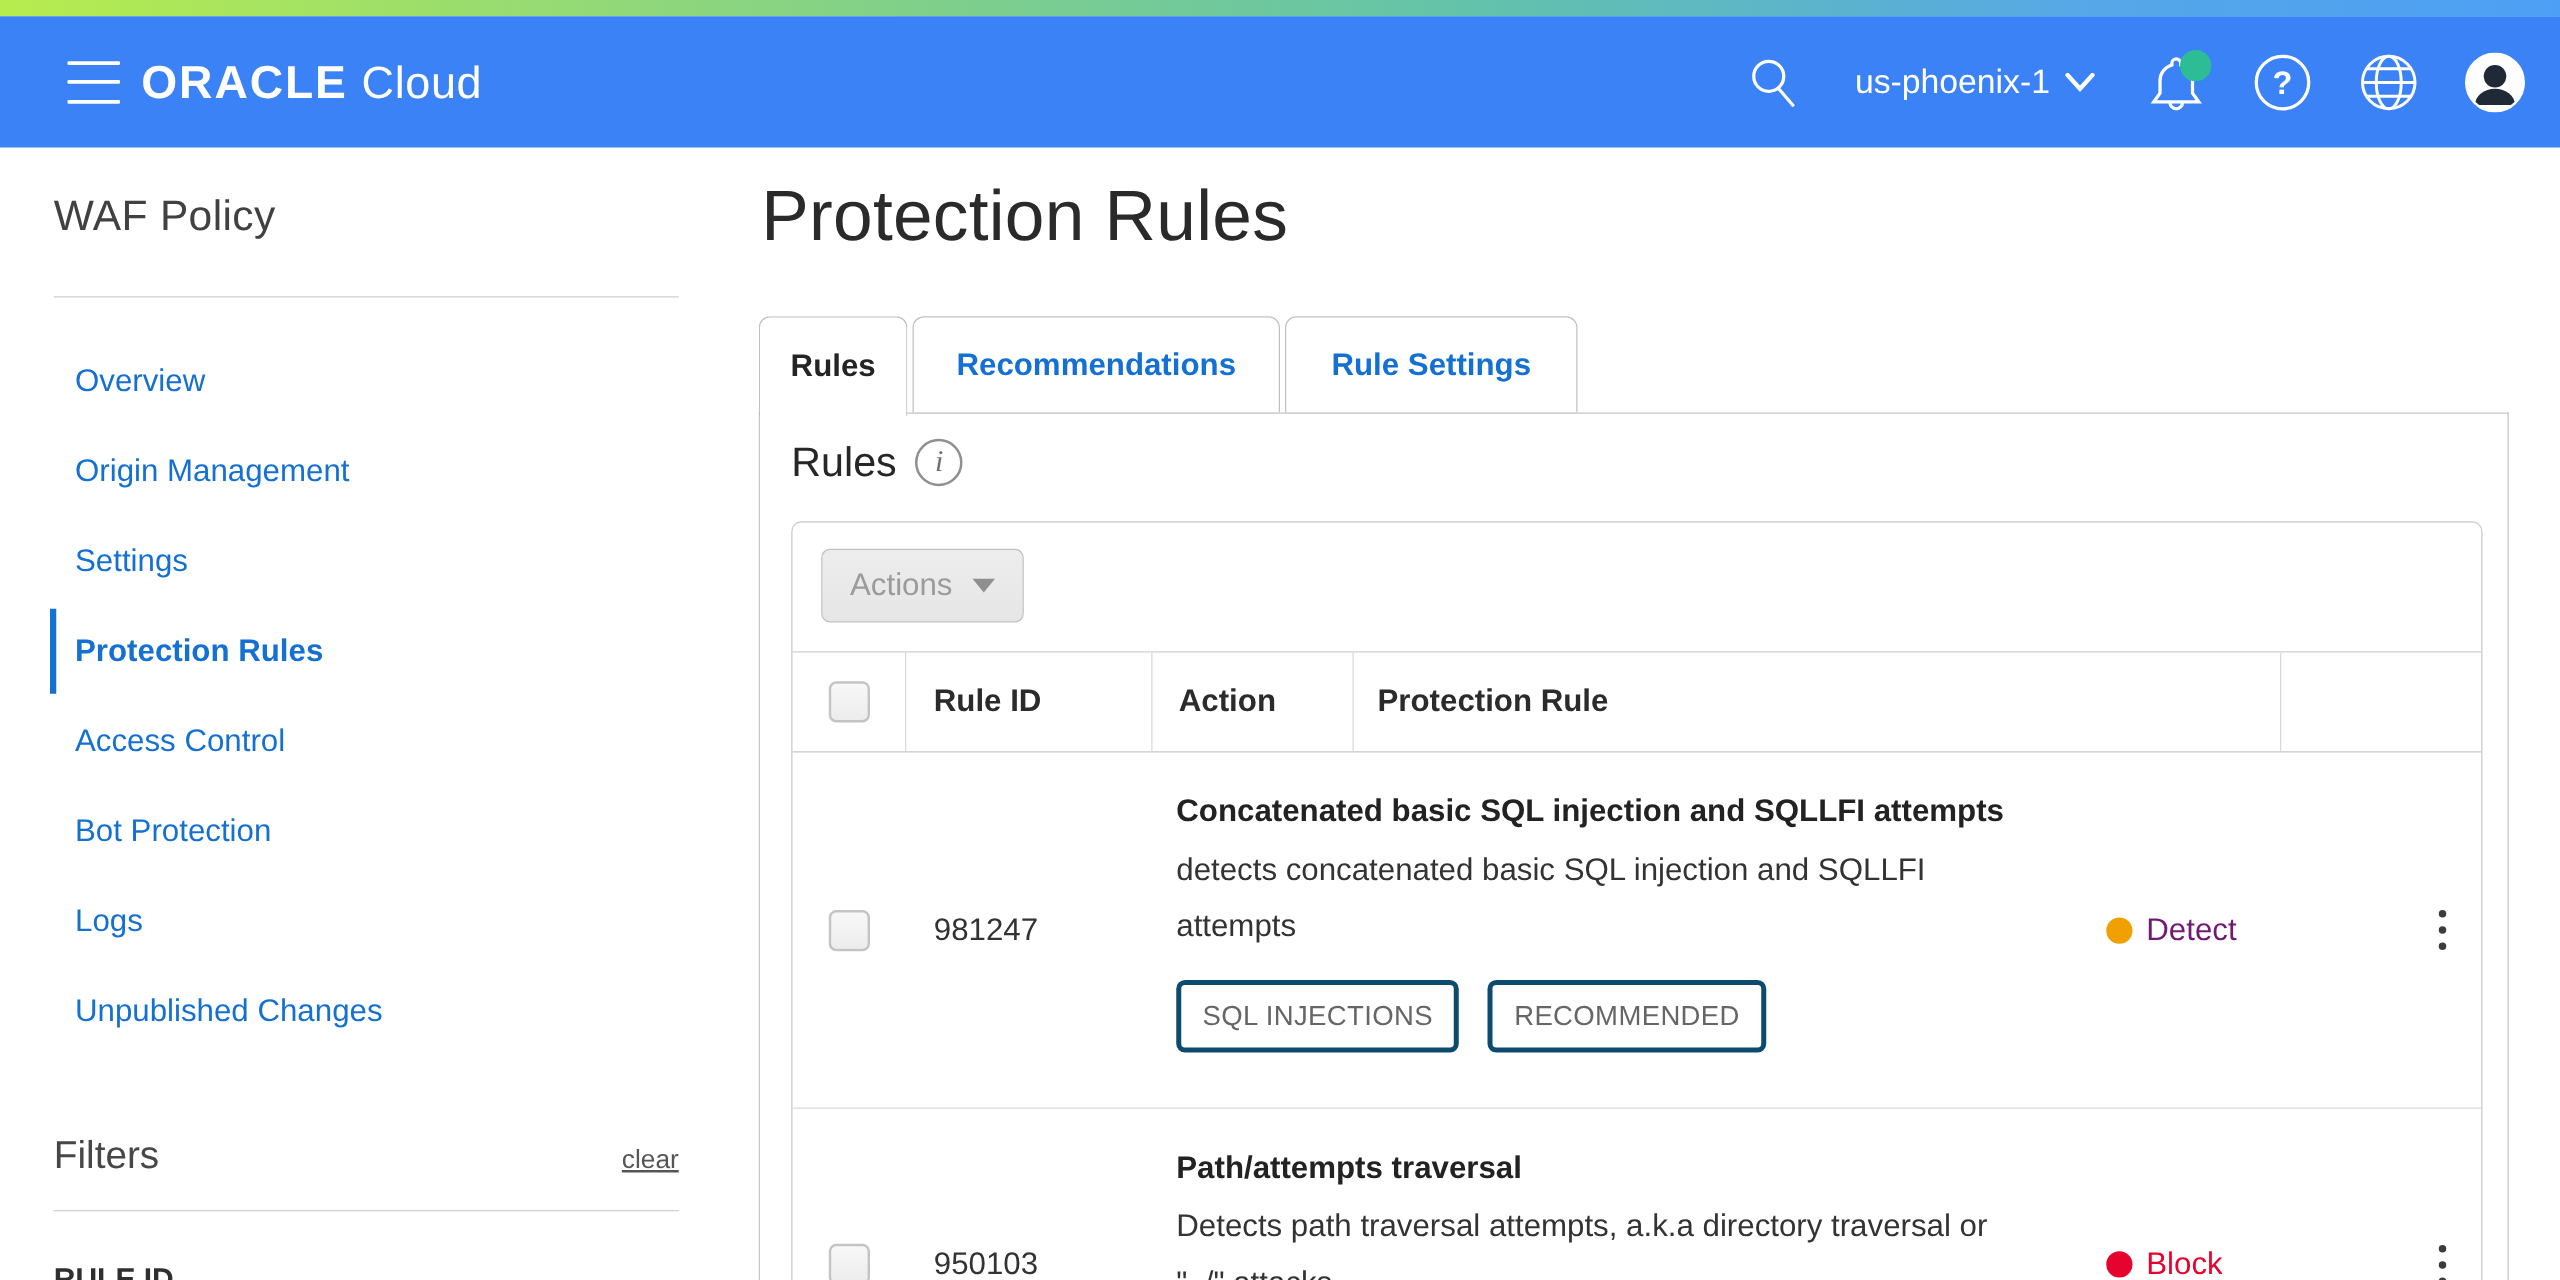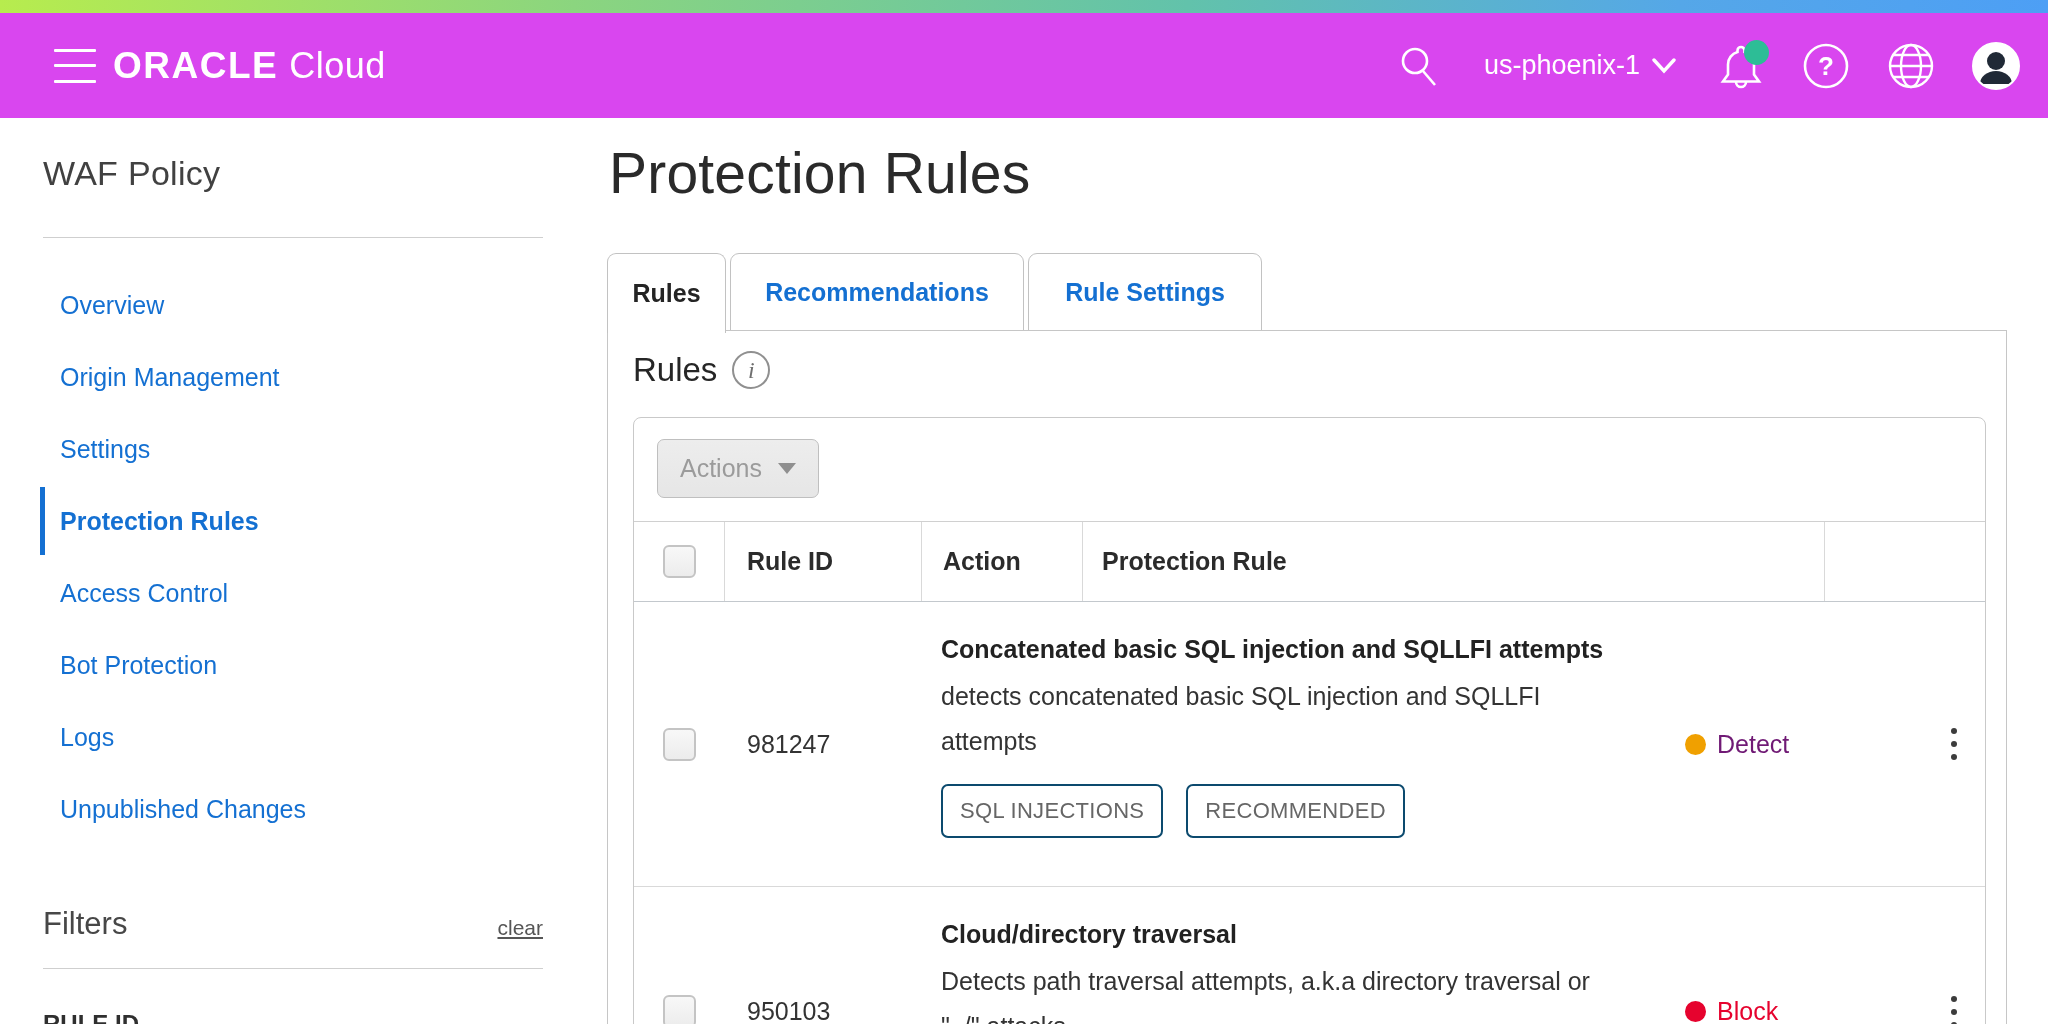--- a/index.html
+++ b/index.html
@@ -2,21 +2,21 @@
 <html><head>
 <meta charset="utf-8">
 <style>
   * { margin:0; padding:0; box-sizing:border-box; }
   html,body { width:2048px; height:1024px; overflow:hidden; background:#fff;
               font-family:"Liberation Sans", sans-serif; color:#2e2e2e; }
 
   
   .gradient-strip { position:absolute; top:0; left:0; width:2048px; height:13px;
     background:linear-gradient(90deg,#b7ec4e 0%,#8bd57f 28%,#62c2ab 58%,#55a7e8 82%,#4d9ff5 100%); }
-  .topbar { position:absolute; top:13px; left:0; width:2048px; height:105px; background:#d946ef;
+  .topbar { position:absolute; top:13px; left:0; width:2048px; height:105px; background:#3b82f6;
             display:flex; align-items:center; }
   .hamburger { position:absolute; left:54px; top:50%; transform:translateY(-50%);
                width:42px; height:34px; display:flex; flex-direction:column; justify-content:space-between; cursor:pointer; }
   .hamburger span { display:block; height:3px; background:#fff; border-radius:1px; }
   .brand { position:absolute; left:113px; top:50%; transform:translateY(-50%); display:flex; align-items:baseline; color:#fff; }
   .brand .oracle { font-size:37px; font-weight:800; letter-spacing:1.5px; }
   .brand .cloud  { font-size:36px; font-weight:400; margin-left:11px; letter-spacing:0.5px; }
   .topbar-right { position:absolute; right:28px; top:50%; transform:translateY(-50%);
                   display:flex; align-items:center; gap:37px; }
   .tb-icon { width:48px; height:48px; display:flex; align-items:center; justify-content:center; cursor:pointer; }
@@ -79,21 +79,21 @@
   .cell-menu  { flex:1; display:flex; align-items:center; justify-content:flex-end; padding-right:20px; }
 
   .g-body { border-bottom:1px solid #d9d9d9; }
   .row-1 { height:285px; } .row-2 { height:250px; }
   .checkbox { width:33px; height:33px; border:2px solid #c4c4c4; border-radius:6px;
               background:linear-gradient(#f8f8f8,#ececec); cursor:pointer; }
   .rule-body { padding-top:25px; }
   .rule-title { font-size:25px; font-weight:bold; color:#222; line-height:45px; }
   .rule-desc  { font-size:25px; color:#333; line-height:45px; margin-top:2px; }
   .tags { margin-top:20px; display:flex; gap:23px; }
-  .tag-chip { border:2px solid #0c4a6e; border-radius:7px; padding:12px 17px;
+  .tag-chip { border:4px solid #0c4a6e; border-radius:7px; padding:12px 17px;
               font-size:22px; color:#666; letter-spacing:0.3px; white-space:nowrap; background:#fff; }
   .status-dot { width:21px; height:21px; border-radius:50%; flex:none; }
   .status-label { font-size:25px; margin-left:11px; }
   .kebab { display:flex; flex-direction:column; gap:7px; padding:8px; cursor:pointer; }
   .kebab i { width:6px; height:6px; border-radius:50%; background:#3c3c3c; }
 
   svg { display:block; }
 </style>
 </head>
 <body>
@@ -264,21 +264,21 @@
                 <i></i>
               </span>
     </div>
   </div>
           <div class="g-row g-body row-2">
     <div class="cell-check">
       <span class="checkbox"></span>
     </div>
     <div class="cell-id">950103</div>
     <div class="cell-rule rule-body">
-      <div class="rule-title">Cloud/directory traversal</div>
+      <div class="rule-title">Path/attempts traversal</div>
       <div class="rule-desc">Detects path traversal attempts, a.k.a directory traversal or "../" attacks.</div>
 
     </div>
     <div class="cell-action">
       <span class="status-dot" style="background: rgb(230, 3, 46);"></span>
       <span class="status-label" style="color: rgb(230, 3, 46);">Block</span>
     </div>
     <div class="cell-menu">
       <span class="kebab">
                 <i></i>

